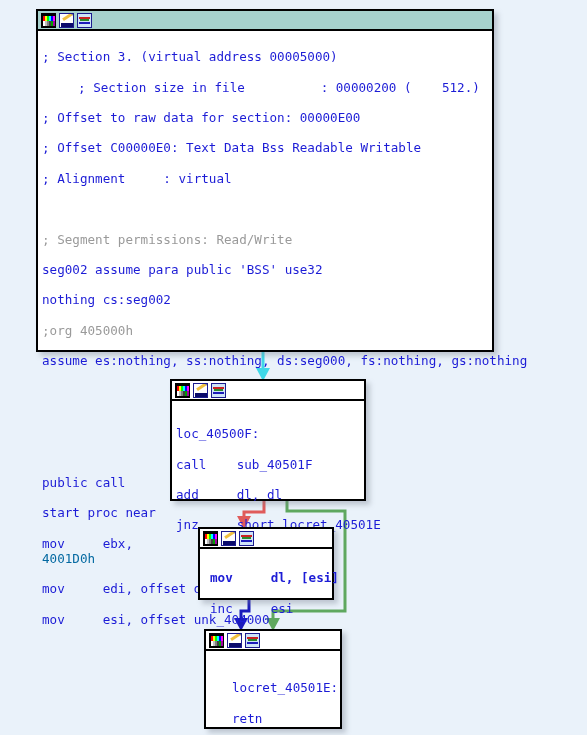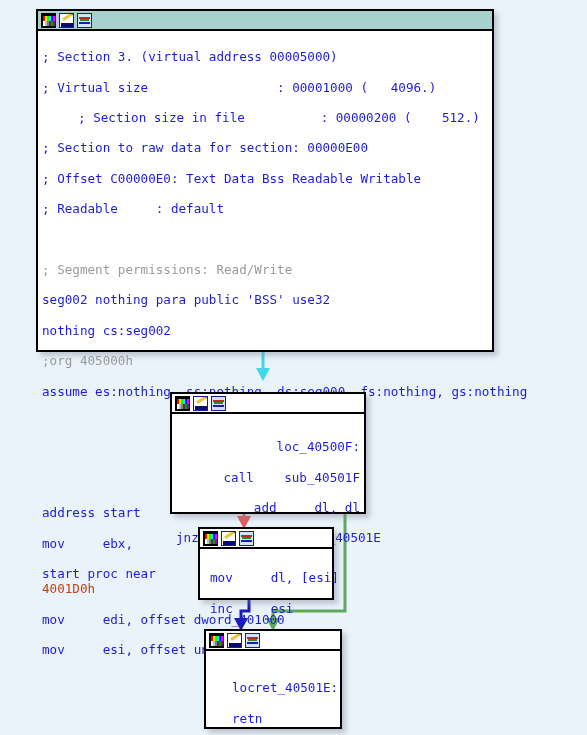--- a/index.html
+++ b/index.html
@@ -111,21 +111,21 @@
     position: absolute;
     left: 2px; top: 5px;
     width: 9px; height: 2px;
     background: #2a8a2a;
     display: block;
   }
 
   
   .c-comment { color: #9a9a9a; }
   .c-code    { color: #1c1cd6; }
-  .c-num     { color: #c2410c; }
+  .c-num     { color: #0369a1; }
 
   
   svg.edges {
     position: absolute;
     left: 0; top: 0;
     width: 587px; height: 735px;
     z-index: 2;
     pointer-events: none;
   }
 </style>
@@ -173,42 +173,41 @@
         <i style="left:9px;top:7px;background:#00a000;"></i>
           <i style="left:11px;top:7px;background:#a000a0;"></i>
       </span>
       <span class="ticon pencil"></span>
       <span class="ticon graph">
           <u></u>
         </span>
     </div>
     <div class="node-body">
 <span class="c-code" style="display: block;">; Section 3. (virtual address 00005000)</span>
-<span class="c-code" style="display: block;">; Virtual size                 : 00001000 (   4096.)</span>
 <span class="c-code" style="display: block; margin-left: 36px;">; Section size in file          : 00000200 (    512.)</span>
-<span class="c-code" style="display: block;">; Section to raw data for section: 00000E00</span>
+<span class="c-code" style="display: block;">; Offset to raw data for section: 00000E00</span>
 <span class="c-code" style="display: block;">; Offset C00000E0: Text Data Bss Readable Writable</span>
-<span class="c-code" style="display: block;">; Readable     : default</span>
+<span class="c-code" style="display: block;">; Alignment     : virtual</span>
 <span style="display: block;"> </span>
 <span class="c-comment" style="display: block;">; Segment permissions: Read/Write</span>
-<span class="c-code" style="display: block;">seg002 nothing para public 'BSS' use32</span>
+<span class="c-code" style="display: block;">seg002 assume para public 'BSS' use32</span>
 <span class="c-code" style="display: block;">nothing cs:seg002</span>
 <span class="c-comment" style="display: block;">;org 405000h</span>
 <span class="c-code" style="display: block;">assume es:nothing, ss:nothing, ds:seg000, fs:nothing, gs:nothing</span>
 <span style="display: block;"> </span>
 <span style="display: block;"> </span>
 <span style="display: block;"> </span>
-<span class="c-code" style="display: block;">address start</span>
-<span class="c-code" style="display: block;">mov     ebx, </span>
-<span class="c-code" style="display: block;">start proc near</span><span class="c-num" style="display: block;">4001D0h</span>
+<span class="c-code" style="display: block;">public call</span>
+<span class="c-code" style="display: block;">start proc near</span>
+<span class="c-code" style="display: block;">mov     ebx, </span><span class="c-num" style="display: block;">4001D0h</span>
 <span class="c-code" style="display: block;">mov     edi, offset dword_401000</span>
 <span class="c-code" style="display: block;">mov     esi, offset unk_404000</span></div>
   </div>
 
-  <div class="node" style="left:170px; top:392px; width:196px; height:122px;text-align:right;">
+  <div class="node" style="left:170px; top:379px; width:196px; height:122px;">
     <div class="node-titlebar">
       <span class="ticon palette">
         <i style="left:1px;background:#ff0000;"></i>
           <i style="left:3px;background:#ffff00;"></i>
         <i style="left:5px;background:#00ff00;"></i>
           <i style="left:7px;background:#00ffff;"></i>
         <i style="left:9px;background:#0000ff;"></i>
           <i style="left:11px;background:#ff00ff;"></i>
         <i style="left:1px;top:7px;background:#ffffff;"></i>
           <i style="left:3px;top:7px;background:#c0c0c0;"></i>
@@ -217,21 +216,21 @@
         <i style="left:9px;top:7px;background:#00a000;"></i>
           <i style="left:11px;top:7px;background:#a000a0;"></i>
       </span>
       <span class="ticon pencil"></span>
       <span class="ticon graph">
           <u></u>
         </span>
     </div>
     <div class="node-body" style="padding-top:10px;">
 <span class="c-code" style="display: block;">loc_40500F:</span>
-<span class="c-code" style="display: block; margin-left: 36px;">call    sub_40501F</span>
+<span class="c-code" style="display: block;">call    sub_40501F</span>
 <span class="c-code" style="display: block;">add     dl, dl</span>
 <span class="c-code" style="display: block;">jnz     short locret_40501E</span></div>
   </div>
 
   <div class="node" style="left:198px; top:527px; width:136px; height:73px;">
     <div class="node-titlebar">
       <span class="ticon palette">
         <i style="left:1px;background:#ff0000;"></i>
           <i style="left:3px;background:#ffff00;"></i>
         <i style="left:5px;background:#00ff00;"></i>
@@ -244,21 +243,21 @@
           <i style="left:7px;top:7px;background:#404040;"></i>
         <i style="left:9px;top:7px;background:#00a000;"></i>
           <i style="left:11px;top:7px;background:#a000a0;"></i>
       </span>
       <span class="ticon pencil"></span>
       <span class="ticon graph">
           <u></u>
         </span>
     </div>
     <div class="node-body" style="padding-top:6px;padding-left:10px;">
-<span class="c-code" style="display: block;">mov     dl, [esi]</span>
+<span class="c-code" style="display: block; font-weight: bold;">mov     dl, [esi]</span>
 <span class="c-code" style="display: block;">inc     esi</span>
 <span class="c-code" style="display: block;">adc     dl, dl</span></div>
   </div>
 
   <div class="node" style="left:204px; top:629px; width:138px; height:100px;">
     <div class="node-titlebar">
       <span class="ticon palette">
         <i style="left:1px;background:#ff0000;"></i>
           <i style="left:3px;background:#ffff00;"></i>
         <i style="left:5px;background:#00ff00;"></i>

